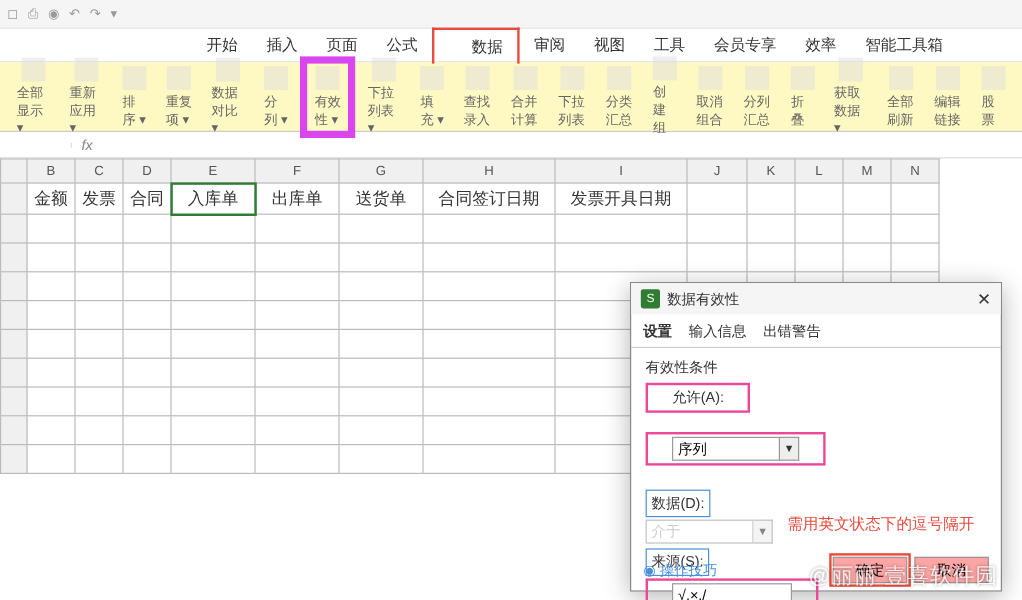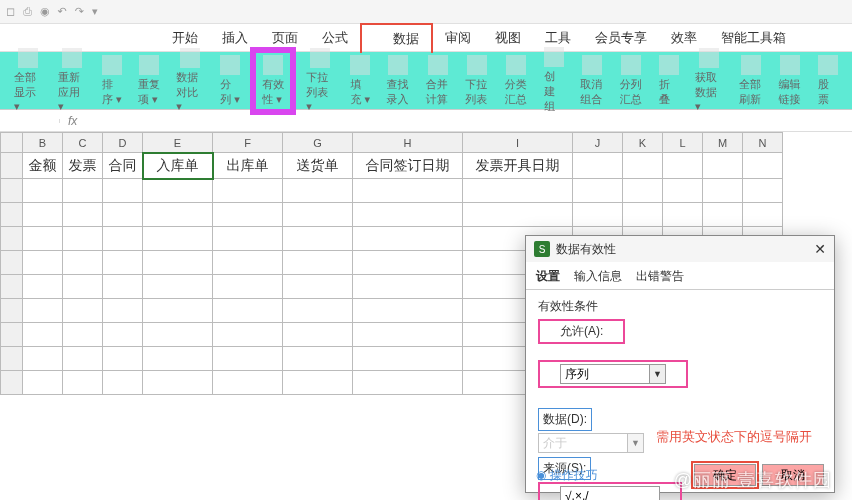--- a/index.html
+++ b/index.html
@@ -2,21 +2,21 @@
 <html><head>
 <meta charset="utf-8">
 <style>
 *{box-sizing:border-box;margin:0;padding:0;font-family:"Microsoft YaHei",SimSun,sans-serif;}
 body{background:#fff;width:852px;height:500px;overflow:hidden;position:relative;font-size:12px;color:#333;filter:blur(0.3px);}
 .qat{height:24px;background:#f5f5f5;border-bottom:1px solid #e0e0e0;display:flex;align-items:center;padding:0 6px;gap:8px;}
 .qat span{color:#999;font-size:11px;}
 .menubar{height:28px;background:#fff;border-bottom:1px solid #e0e0e0;display:flex;align-items:center;padding-left:160px;gap:0;}
 .menubar .m{padding:5px 12px;cursor:pointer;font-size:13px;}
 .menubar .m.active{border:2px solid #e74c3c;border-bottom:none;padding-left:31px;}
-.ribbon{height:58px;background:#5eead4;border-bottom:1px solid #ccc;display:flex;align-items:center;padding:0 8px;gap:4px;color:#666;}
+.ribbon{height:58px;background:#fef9c3;border-bottom:1px solid #ccc;display:flex;align-items:center;padding:0 8px;gap:4px;color:#666;}
 .rgroup{display:flex;flex-direction:column;align-items:center;padding:0 6px;font-size:11px;gap:2px;}
 .rgroup .ico{width:20px;height:20px;background:#ddd;opacity:.5;}
 .rgroup.hl{border:6px solid #d946ef;padding:2px 6px;}
 .fbar{height:22px;border-bottom:1px solid #ddd;display:flex;align-items:center;}
 .fbar .cell{width:60px;padding:2px 6px;border-right:1px solid #ddd;font-size:11px;}
 .fbar .fx{padding:0 8px;color:#888;font-style:italic;}
 .sheet{position:relative;}
 table{border-collapse:collapse;}
 th,td{border:1px solid #bbb;font-size:12px;text-align:center;}
 th.colh{background:#f0f0f0;height:20px;font-weight:normal;color:#555;font-size:11px;}

